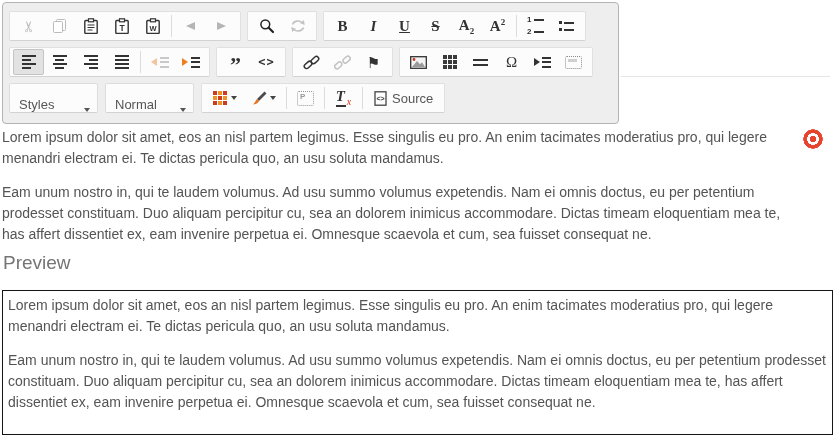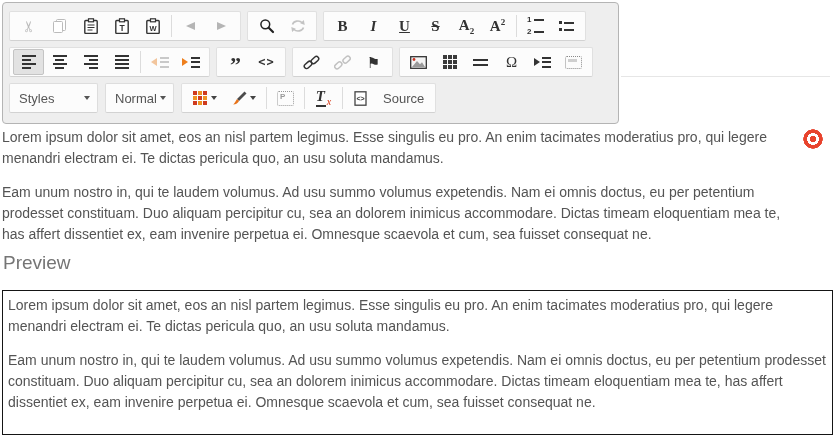--- a/index.html
+++ b/index.html
@@ -78,27 +78,27 @@
     box-shadow:5px 0 #ef9422,10px 0 #cf3a1e,0 5px #ef9422,5px 5px #cf3a1e,10px 5px #ef9422,0 10px #cf3a1e,5px 10px #ef9422,10px 10px #cf3a1e;}
   .caret{width:0;height:0;border-left:3.5px solid transparent;border-right:3.5px solid transparent;border-top:4px solid #444;}
   
   .sb{width:15px;height:13px;border:1px dotted #999;border-radius:2px;display:flex;}
   .sb i{font-style:normal;font-weight:bold;font-size:8px;color:#999;margin:1px 0 0 2px;line-height:1;}
   
   .txwrap{display:flex;align-items:flex-end;}
   .tx-t{font-family:"Liberation Serif",serif;font-style:italic;font-weight:bold;font-size:15px;color:#333;border-bottom:2px solid #333;line-height:1;padding:0 1px 1px 0;}
   .tx-x{font-family:"Liberation Serif",serif;font-style:italic;font-size:10px;color:#d3310e;line-height:1;margin-left:1px;}
   
-  .dd{display:flex;align-items:center;justify-content:space-between;background:#fcfcfc;
+  .dd{display:flex;align-items:flex-end;justify-content:space-between;background:#fcfcfc;
     border:1px solid #ddd;border-bottom-color:#d2d2d2;border-radius:2px;height:30px;
     box-sizing:border-box;padding:0 7px 0 9px;margin-right:7px;color:#555;font-size:13px;cursor:pointer;}
   .dd .caret{border-top-color:#555;}
-  .dd-styles{width:89px}.dd-format{width:69px}.dd-font{width:87px}.dd-size{width:59px}
-  
-  .src-btn{width:auto;padding:0 7px;gap:16px;}
+  .dd-styles{width:89px}.dd-format{width:89px}.dd-font{width:87px}.dd-size{width:59px}
+  
+  .src-btn{width:auto;padding:0 7px;gap:5px;}
   .src-label{color:#555;font-size:13px;}
   
   .editor-area{position:absolute;left:2px;top:127px;width:796px;color:#545454;font-size:14px;line-height:21px;z-index:1;}
   .editor-area p{margin:0 0 13px;}
   .underline-line{position:absolute;left:621px;top:76px;width:209px;height:1px;background:#e6e6e6;z-index:0;}
   .record-icon{position:absolute;left:803px;top:129px;width:20px;height:20px;border-radius:50%;
     background:radial-gradient(circle at 50% 50%,#e8432d 0 3.5px,#fff 3.5px 6px,#e8432d 6px 9.7px,rgba(0,0,0,0) 9.7px);}
   .preview-heading{position:absolute;left:3px;top:252px;font-size:19px;color:#757575;}
   .preview-box{position:absolute;left:2px;top:290px;width:831px;box-sizing:border-box;
     border:1px solid #151515;padding:4px 5px 21px;color:#545454;font-size:14px;line-height:21px;}

